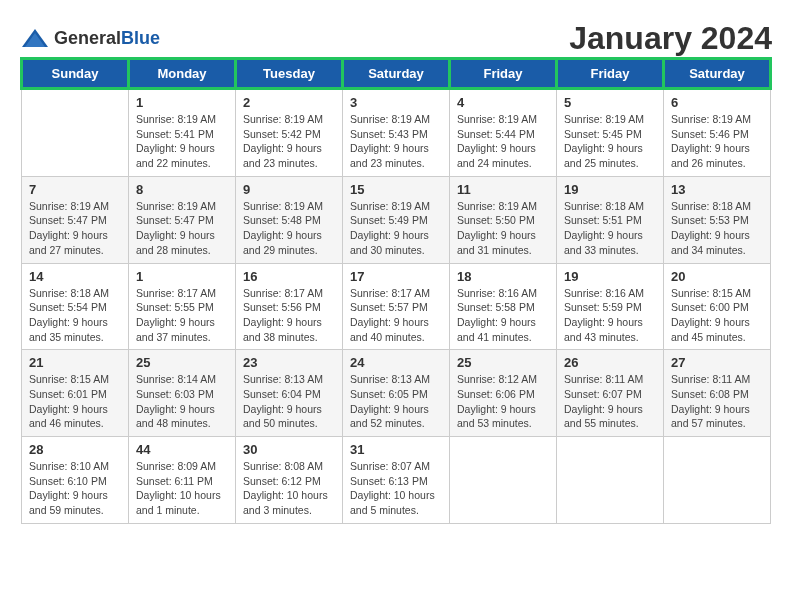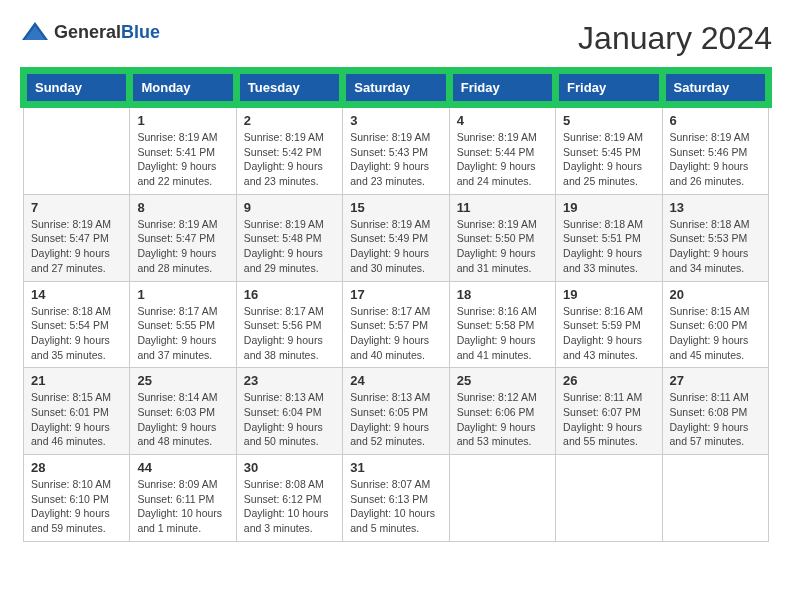--- a/index.html
+++ b/index.html
@@ -6,22 +6,21 @@
     body {
       font-family: Arial, sans-serif;
       background: #fff;
       width: 792px;
       min-height: 612px;
       padding: 20px;
     }
     .header {
       display: flex;
       justify-content: space-between;
-      align-items: flex-start;
-      margin-bottom: 10px;
+      align-items: center;
     }
     .logo {
       display: flex;
       align-items: center;
       gap: 4px;
     }
     .logo-text-general {
       font-size: 18px;
       font-weight: bold;
       color: #333;
@@ -33,40 +32,40 @@
     }
     .logo-icon {
       width: 30px;
       height: 24px;
     }
     .title-block {
       text-align: right;
     }
     .month-title {
       font-size: 32px;
-      font-weight: normal;
+      font-weight: bold;
       color: #333;
     }
     .location-title {
       font-size: 16px;
       color: #555;
     }
     table {
       width: 100%;
       border-collapse: collapse;
       table-layout: fixed;
     }
     th {
       background-color: #1a5ca8;
       color: white;
-      text-align: left;
+      text-align: center;
       padding: 6px 8px;
       font-size: 13px;
       font-weight: bold;
-      border: 7px solid #22c55e;
+      border: 3px solid #22c55e;
     }
     td {
       vertical-align: top;
       padding: 5px 7px;
       border: 1px solid #ccc;
       font-size: 11px;
       color: #333;
       height: 85px;
       background: #fff;
     }

